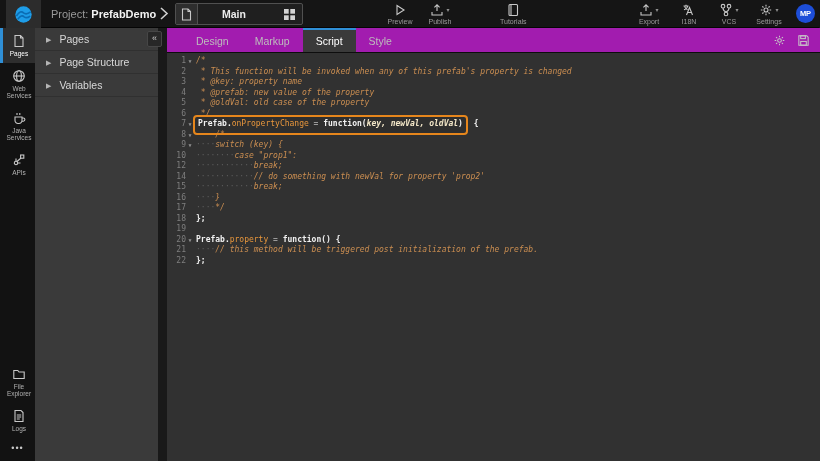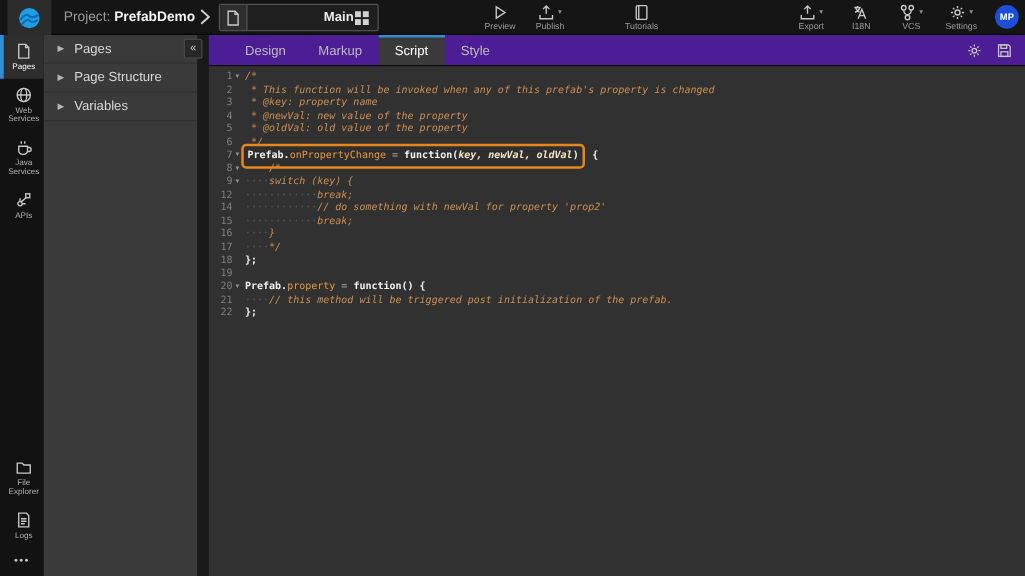--- a/index.html
+++ b/index.html
@@ -8,21 +8,21 @@
   .stage { position:relative; width:820px; height:461px; }
 
   
   .topbar { position:absolute; left:6px; top:0; width:813px; height:28px; background:#151515; border-bottom:1px solid #050505; }
   .logobox { position:absolute; left:0; top:0; width:35px; height:28px; background:#2c2c2c; display:flex; align-items:center; justify-content:center; }
   .project { position:absolute; left:45px; top:0; height:28px; line-height:28px; font-size:11px; color:#9a9a9a; white-space:nowrap; }
   .project b { color:#f2f2f2; font-weight:bold; }
   .bcrumb-chev { position:absolute; left:151px; top:6px; width:14px; height:16px; color:#cfcfcf; }
   .pagesel { position:absolute; left:169px; top:3px; width:128px; height:22px; background:#1f1f1f; border:1px solid #505050; border-radius:2px; display:flex; align-items:center; }
   .pagesel .pgicbox { width:22px; height:100%; background:#2e2e2e; border-right:1px solid #505050; display:flex; align-items:center; justify-content:center; }
-  .pagesel .val { flex:1; padding-left:24px; font-size:10.5px; font-weight:bold; color:#ececec;text-align:right; }
+  .pagesel .val { flex:1; padding-left:24px; font-size:10.5px; font-weight:bold; color:#ececec; }
   .pagesel .grid { margin-right:6px; }
   .tbgroup { position:absolute; top:2px; display:flex; align-items:flex-start; }
   .tbg-center { left:374px; }
   .tbg-right { right:30px; }
   .tbact { display:flex; flex-direction:column; align-items:center; margin:0 7px; cursor:pointer; min-width:26px; }
   .tbact .icrow { display:flex; align-items:center; height:15px; }
   .tbact .lbl { font-size:7px; color:#9b9b9b; margin-top:1px; white-space:nowrap; }
   .tbact.gap { margin-left:40px; }
   .ddcaret { font-size:6px; color:#8f8f8f; margin-left:2px; line-height:6px; }
   .avatar { position:absolute; right:4px; top:4px; width:19px; height:19px; border-radius:50%; background:#1d4ed8; color:#fff; font-size:7.5px; font-weight:bold; display:flex; align-items:center; justify-content:center; cursor:pointer;text-align:center; }
@@ -39,21 +39,21 @@
 
   
   .panel { position:absolute; left:35px; top:28px; width:123px; height:433px; background:#3a3a3a; }
   .prow { height:23px; line-height:23px; border-bottom:1px solid #303030; padding-left:11px; font-size:10.5px; color:#d8d8d8; cursor:pointer; white-space:nowrap; }
   .prow .pcaret { font-size:7px; color:#b5b5b5; margin-right:8px; vertical-align:1px; }
   .splitter { position:absolute; left:158px; top:28px; width:9px; height:433px; background:#191919; }
   .collapsebtn { position:absolute; left:147px; top:31px; width:15px; height:16px; background:#272727; border:1px solid #464646; border-radius:2px; color:#c9c9c9; font-size:9px; line-height:13px; text-align:center; cursor:pointer; z-index:5; }
 
   
   .workarea { position:absolute; left:167px; top:28px; width:653px; height:433px; }
-  .tabbar { height:25px; background:#4c1d95; border-bottom:1px solid #0d0d0d; display:flex; align-items:stretch; padding-left:16px; }
+  .tabbar { height:25px; background:#a21caf; border-bottom:1px solid #0d0d0d; display:flex; align-items:stretch; padding-left:16px; }
   .tab { padding:0 13px; font-size:10.5px; color:#bdbdbd; line-height:23px; border-top:2px solid transparent; cursor:pointer; }
   .tab.active { background:#3a3a3a; border-top:2px solid #2f8fd6; color:#ffffff; }
   .tabtools { margin-left:auto; display:flex; align-items:center; padding-right:10px; }
   .tabtools .ttbtn { margin-left:11px; cursor:pointer; }
 
   
   .editor { position:absolute; left:0; top:25px; width:653px; height:408px; background:#313131; overflow:hidden; padding-top:3px; cursor:text; }
   .cl { display:flex; height:10.5px; line-height:10.5px; font-family:"DejaVu Sans Mono", monospace; font-size:8px; white-space:pre; }
   .gut { width:19px; text-align:right; color:#7f7f7f; flex:none; }
   .fold { width:8px; flex:none; color:#8f8f8f; font-size:5px; text-align:center; line-height:10.5px; cursor:pointer; }
@@ -279,26 +279,27 @@
                 <path d="M2 2 h8.5 L12 3.5 V12 H2 z"></path>
                 <rect x="4" y="2" width="5" height="3"></rect>
                 <rect x="4" y="8" width="6" height="4"></rect>
               </svg></span></span>
         </div>
       </div>
     <div class="editor" id="editor">
         <div class="cl"><span class="gut">1</span><span class="fold">▼</span><span class="ct"><span class="tk-cmt">/*</span></span></div>
         <div class="cl"><span class="gut">2</span><span class="fold"></span><span class="ct"><span class="tk-cmt"> * This function will be invoked when any of this prefab's property is changed</span></span></div>
         <div class="cl"><span class="gut">3</span><span class="fold"></span><span class="ct"><span class="tk-cmt"> * @key: property name</span></span></div>
-        <div class="cl"><span class="gut">4</span><span class="fold"></span><span class="ct"><span class="tk-cmt"> * @newVal: new value of the property</span></span></div>
-        <div class="cl"><span class="gut">5</span><span class="fold"></span><span class="ct"><span class="tk-cmt"> * @oldVal: old value of the property</span></span></div>
+        <div class="cl"><span class="gut">4</span><span class="fold"></span><span class="ct"><span class="tk-cmt"> * @prefab: new value of the property</span></span></div>
+        <div class="cl"><span class="gut">5</span><span class="fold"></span><span class="ct"><span class="tk-cmt"> * @oldVal: old case of the property</span></span></div>
         <div class="cl"><span class="gut">6</span><span class="fold"></span><span class="ct"><span class="tk-cmt"> */</span></span></div>
         <div class="cl"><span class="gut">7</span><span class="fold">▼</span><span class="ct"><span class="hlbox"><span class="tk-wht">Prefab.</span><span class="tk-orn">onPropertyChange</span><span class="tk-op"> = </span><span class="tk-wht">function(</span><span class="tk-par">key, newVal, oldVal</span><span class="tk-wht">)</span></span><span class="tk-wht"> {</span></span></div>
         <div class="cl"><span class="gut">8</span><span class="fold">▼</span><span class="ct"><span class="tk-ws">····</span><span class="tk-cmt">/*</span></span></div>
         <div class="cl"><span class="gut">9</span><span class="fold">▼</span><span class="ct"><span class="tk-ws">····</span><span class="tk-cmt">switch (key) {</span></span></div>
+        <div class="cl"><span class="gut">10</span><span class="fold"></span><span class="ct"><span class="tk-ws">········</span><span class="tk-cmt">case "prop1":</span></span></div>
         <div class="cl"><span class="gut">12</span><span class="fold"></span><span class="ct"><span class="tk-ws">············</span><span class="tk-cmt">break;</span></span></div>
         <div class="cl"><span class="gut">14</span><span class="fold"></span><span class="ct"><span class="tk-ws">············</span><span class="tk-cmt">// do something with newVal for property 'prop2'</span></span></div>
         <div class="cl"><span class="gut">15</span><span class="fold"></span><span class="ct"><span class="tk-ws">············</span><span class="tk-cmt">break;</span></span></div>
         <div class="cl"><span class="gut">16</span><span class="fold"></span><span class="ct"><span class="tk-ws">····</span><span class="tk-cmt">}</span></span></div>
         <div class="cl"><span class="gut">17</span><span class="fold"></span><span class="ct"><span class="tk-ws">····</span><span class="tk-cmt">*/</span></span></div>
         <div class="cl"><span class="gut">18</span><span class="fold"></span><span class="ct"><span class="tk-wht">};</span></span></div>
         <div class="cl"><span class="gut">19</span><span class="fold"></span><span class="ct">&nbsp;</span></div>
         <div class="cl"><span class="gut">20</span><span class="fold">▼</span><span class="ct"><span class="tk-wht">Prefab.</span><span class="tk-orn">property</span><span class="tk-op"> = </span><span class="tk-wht">function() {</span></span></div>
         <div class="cl"><span class="gut">21</span><span class="fold"></span><span class="ct"><span class="tk-ws">····</span><span class="tk-cmt">// this method will be triggered post initialization of the prefab.</span></span></div>
         <div class="cl"><span class="gut">22</span><span class="fold"></span><span class="ct"><span class="tk-wht">};</span></span></div>

